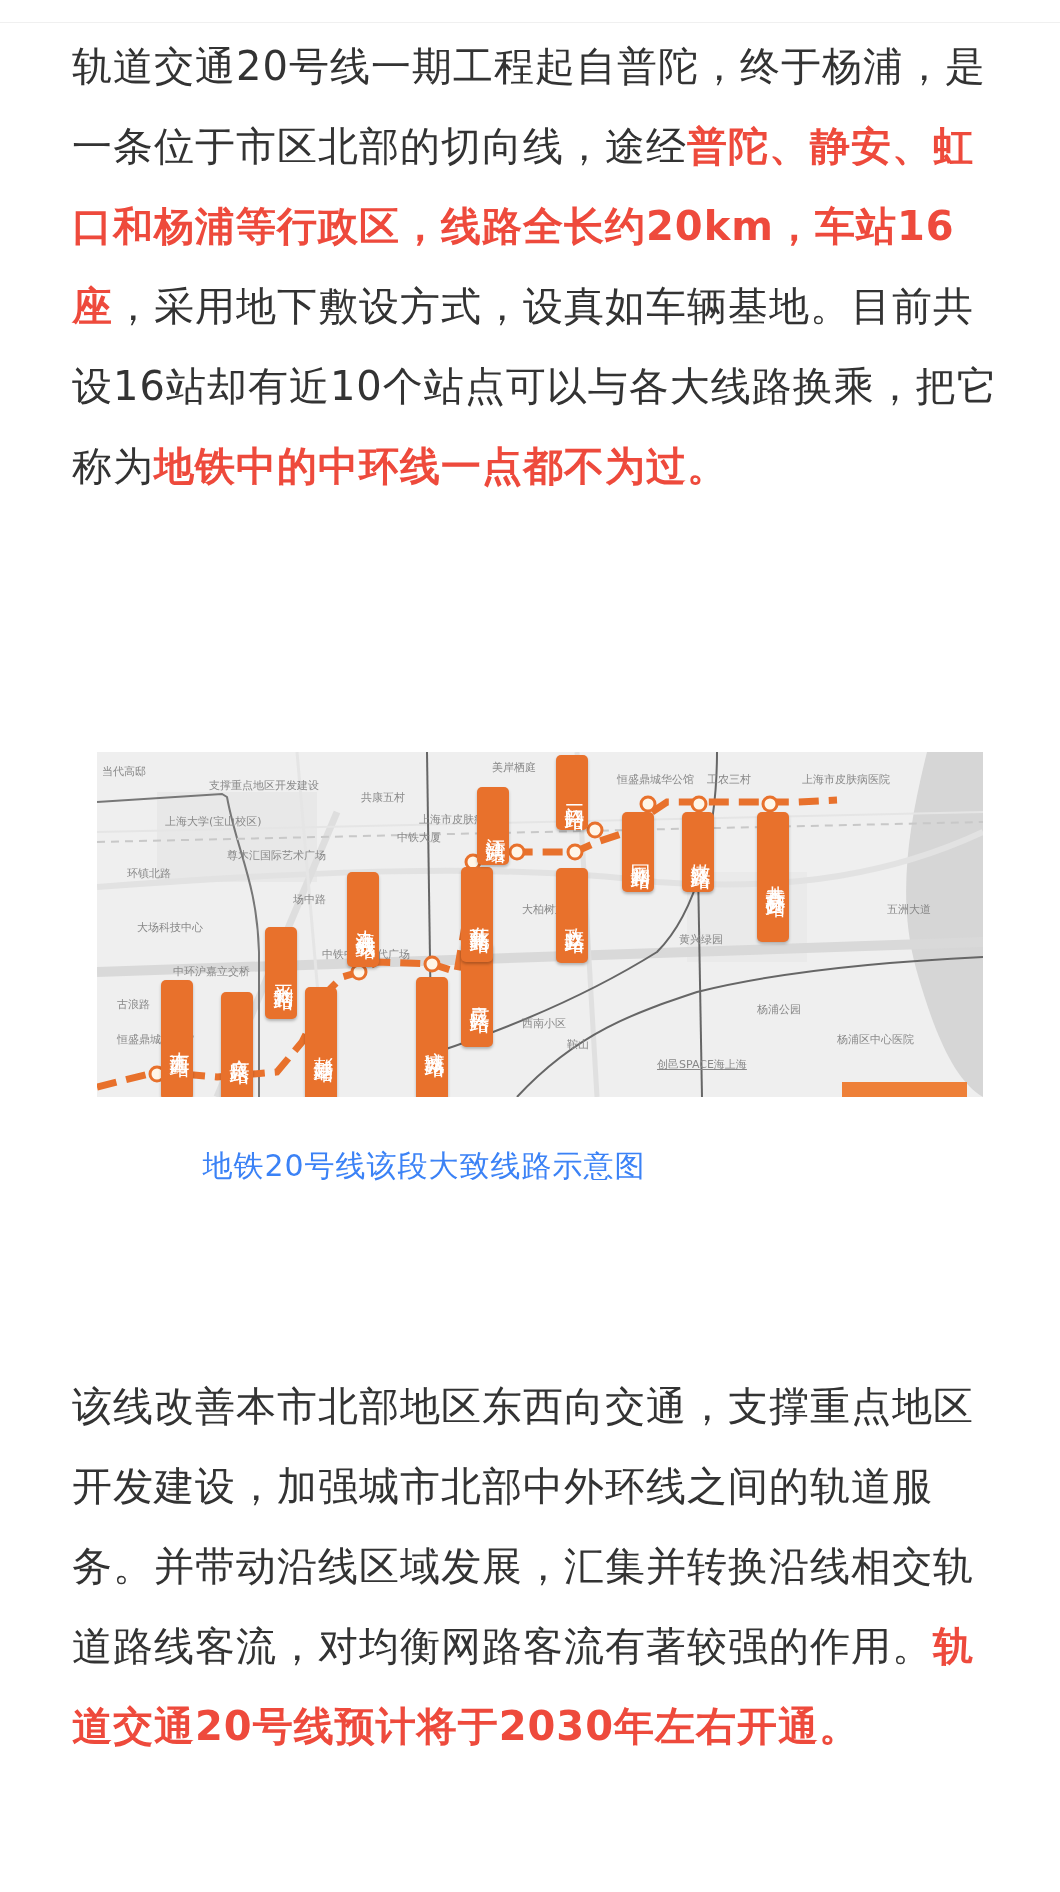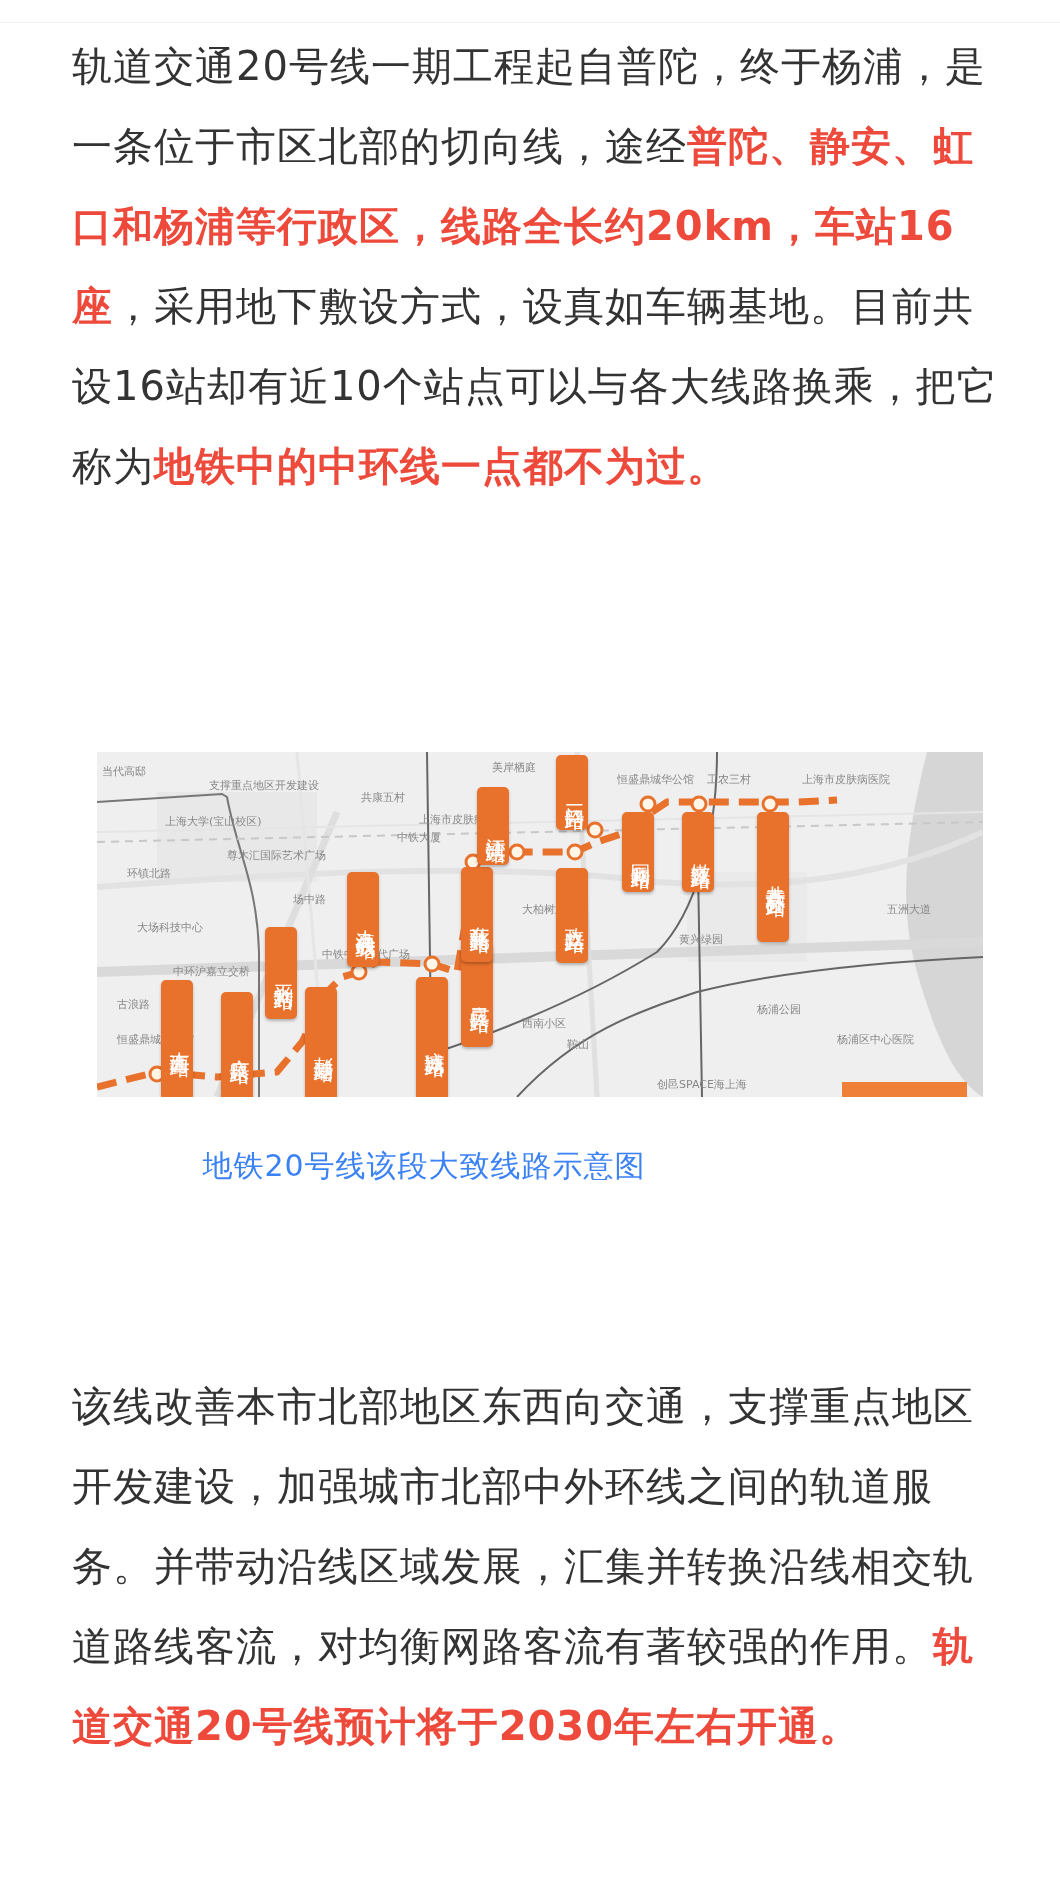--- a/index.html
+++ b/index.html
@@ -87,21 +87,21 @@
   <span class="poi" style="left:395px;top:8px;">美岸栖庭</span>
   <span class="poi" style="left:425px;top:150px;">大柏树立交桥</span>
   <span class="poi" style="left:425px;top:264px;">西南小区</span>
   <span class="poi" style="left:520px;top:20px;">恒盛鼎城华公馆</span>
   <span class="poi" style="left:610px;top:20px;">工农三村</span>
   <span class="poi" style="left:705px;top:20px;">上海市皮肤病医院</span>
   <span class="poi" style="left:790px;top:150px;">五洲大道</span>
   <span class="poi" style="left:576px;top:180px;margin-left:6px;">黄兴绿园</span>
   <span class="poi" style="left:660px;top:250px;">杨浦公园</span>
   <span class="poi" style="left:740px;top:280px;">杨浦区中心医院</span>
-  <span class="poi" style="left:560px;top:325px;">创邑SPACE海上海</span>
+  <span class="poi" style="left:560px;top:305px;text-decoration:underline;">创邑SPACE海上海</span>
   <span class="poi" style="left:470px;top:285px;">鞍山</span>
 
   <div class="station" style="left:64px;top:228px;height:120px;">上海西站</div>
   <div class="station" style="left:124px;top:240px;height:110px;">广泉路站</div>
   <div class="station" style="left:168px;top:175px;height:92px;">平利路站</div>
   <div class="station" style="left:208px;top:235px;height:115px;">彭越浦站</div>
   <div class="station" style="left:250px;top:120px;height:95px;">上海马戏城站</div>
   <div class="station" style="left:319px;top:225px;height:125px;">凉城路站</div>
   <div class="station" style="left:364px;top:190px;height:105px;">广灵二路站</div>
   <div class="station" style="left:364px;top:115px;height:95px;">车站北路站</div>

